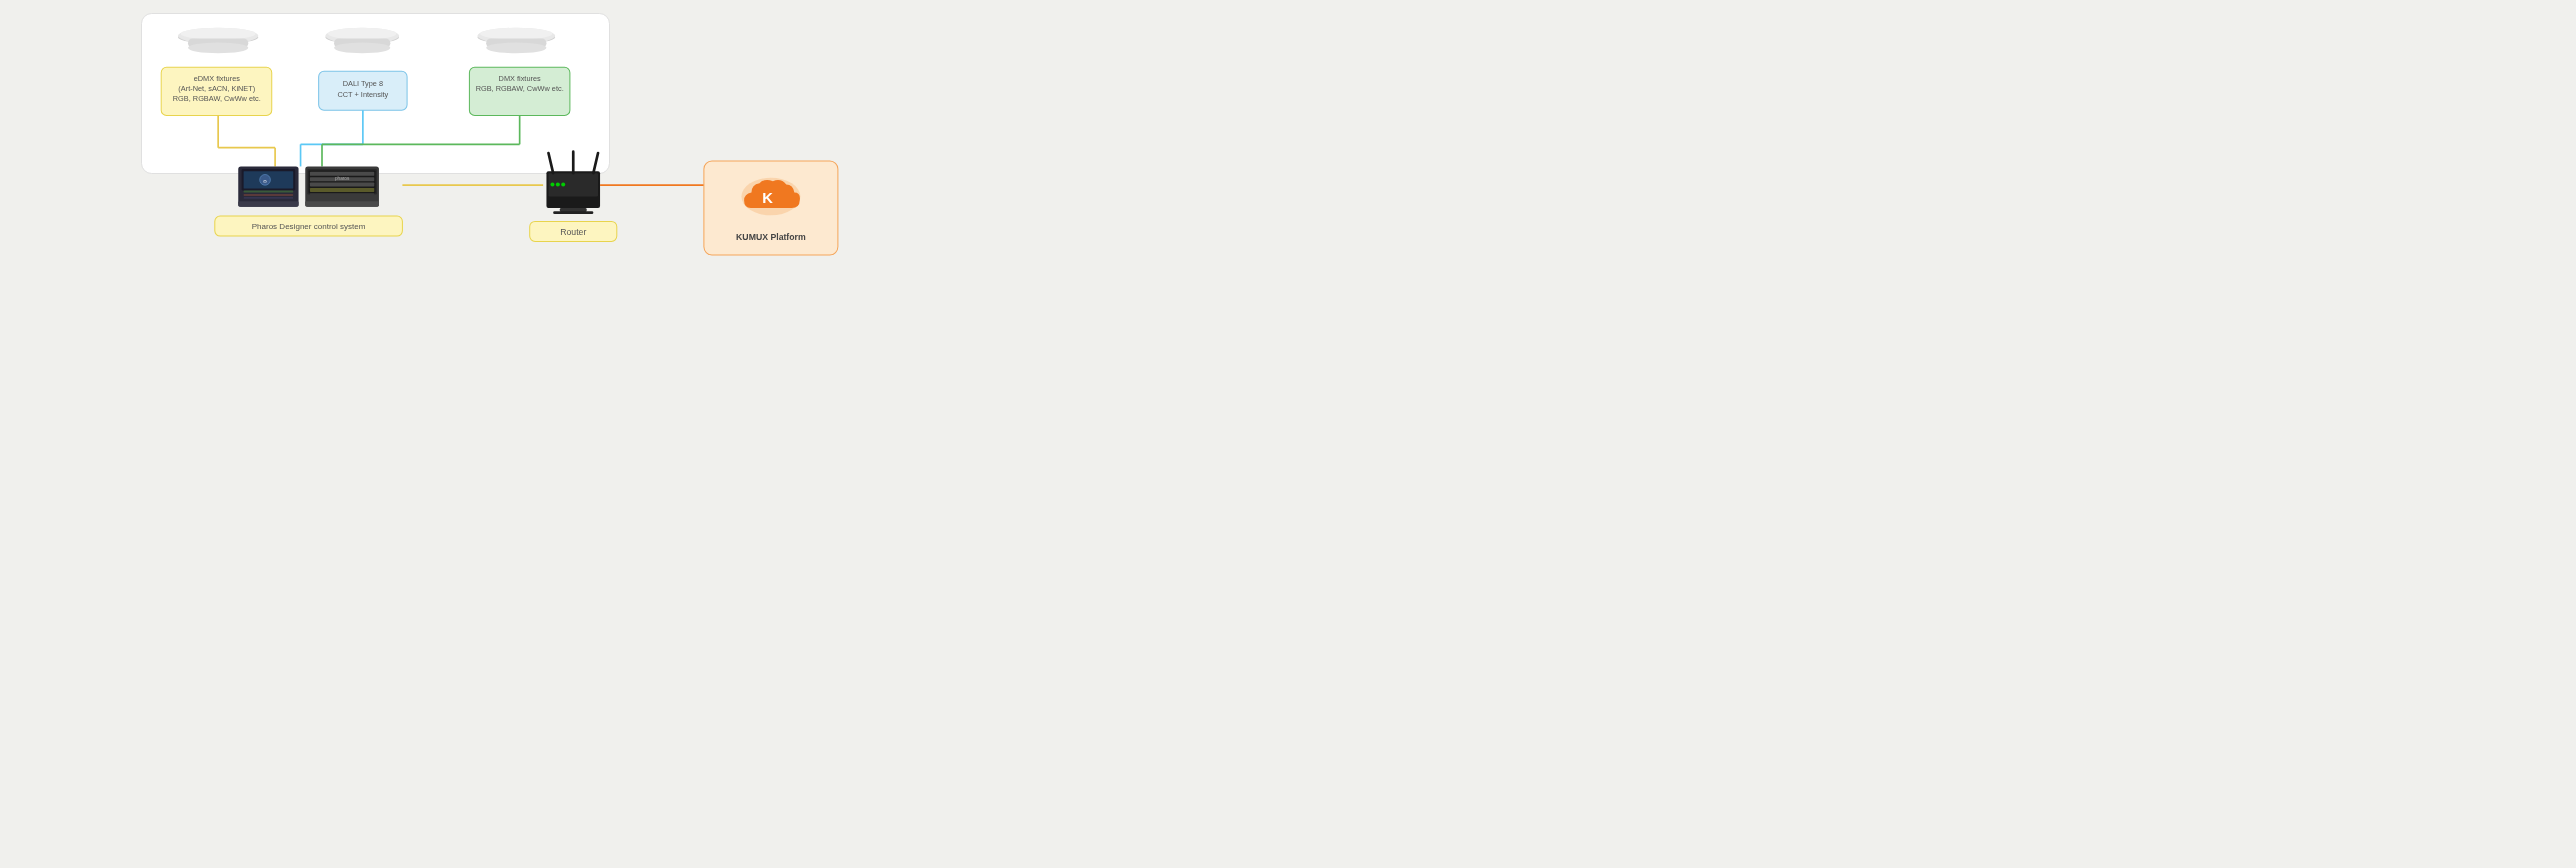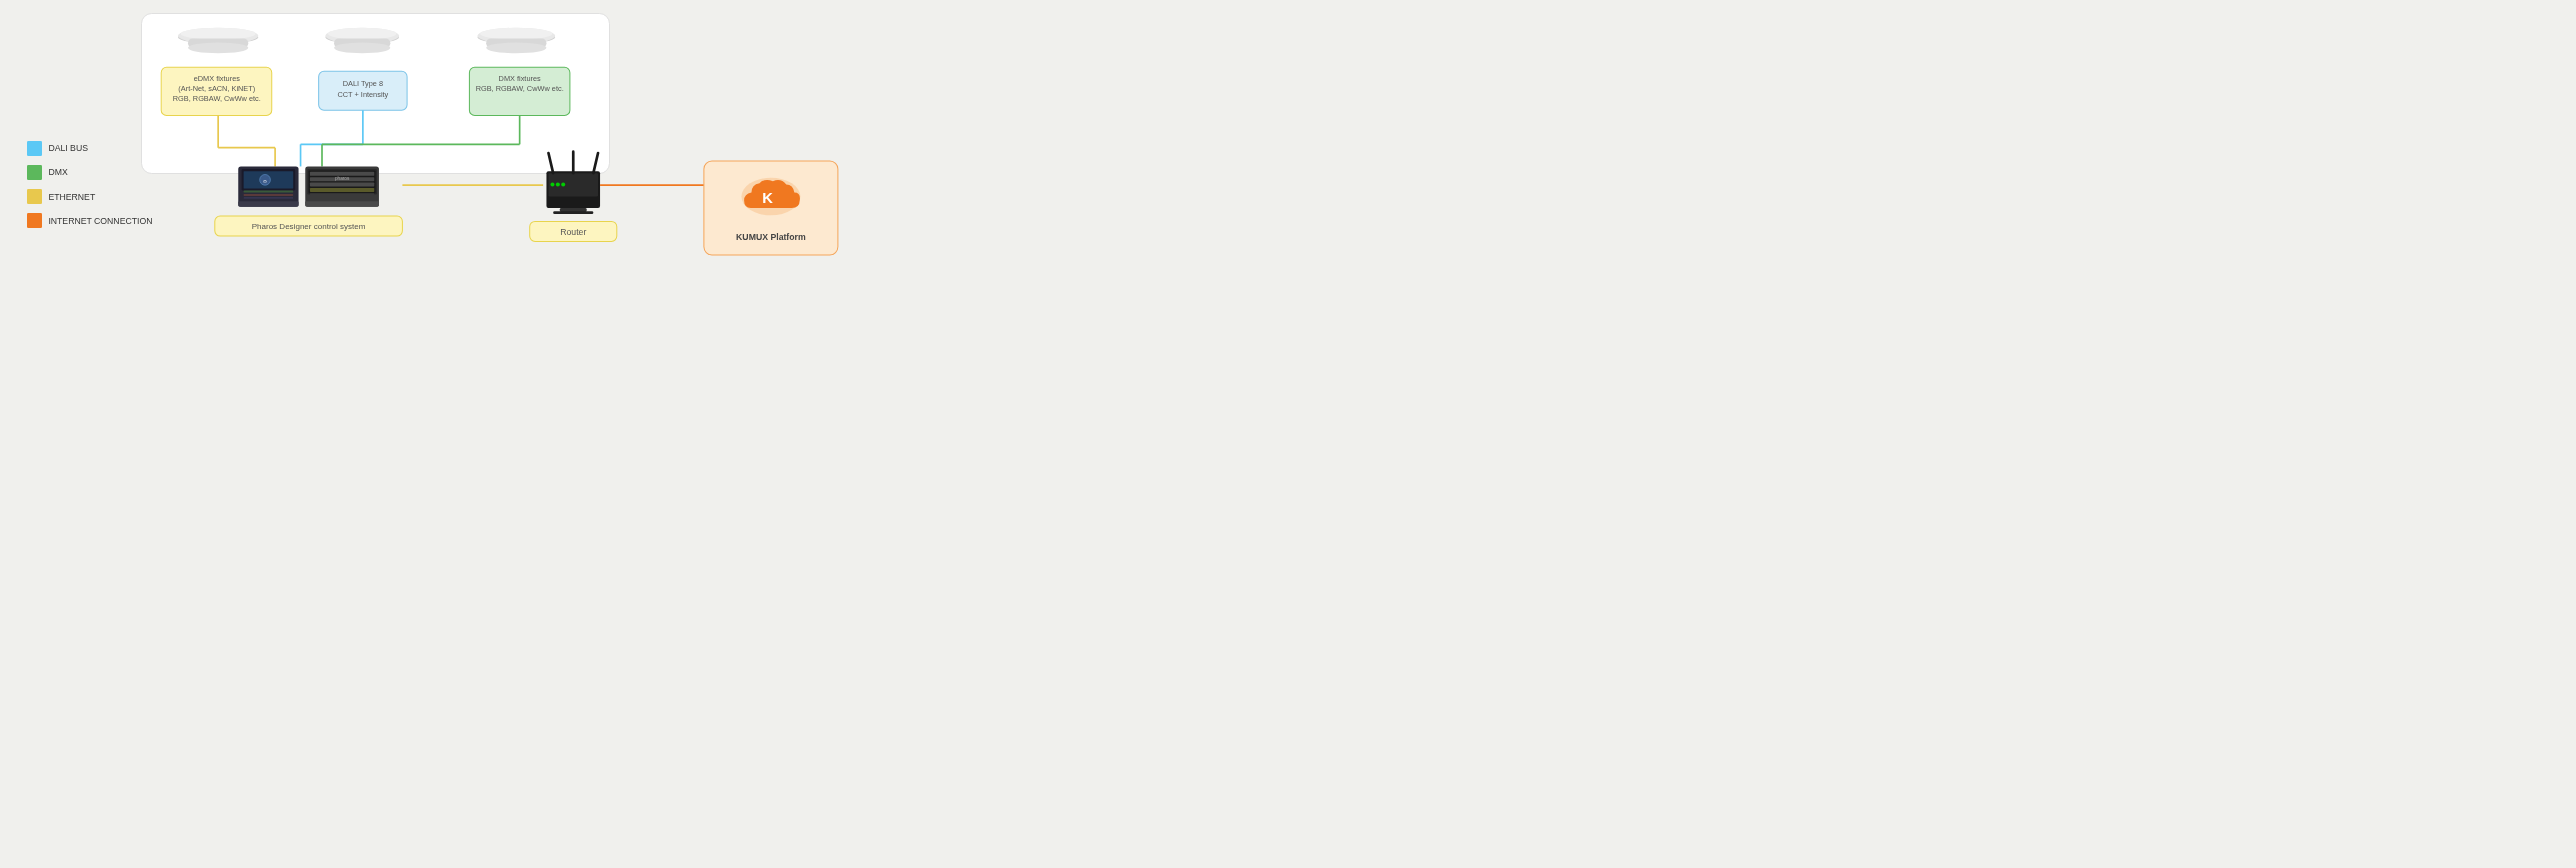--- a/index.html
+++ b/index.html
@@ -75,38 +75,20 @@
       height: 290px;
       pointer-events: none;
     }
 
   </style>
 </head>
 <body>
 
 <div class="main-container">
 
-  <div class="legend">
-    <div class="legend-item">
-      <div class="legend-color" style="background:#5bc8f5;"></div>
-      <span class="legend-label">DALI BUS</span>
-    </div>
-    <div class="legend-item">
-      <div class="legend-color" style="background:#5cb85c;"></div>
-      <span class="legend-label">DMX</span>
-    </div>
-    <div class="legend-item">
-      <div class="legend-color" style="background:#e8c84d;"></div>
-      <span class="legend-label">ETHERNET</span>
-    </div>
-    <div class="legend-item">
-      <div class="legend-color" style="background:#f07820;"></div>
-      <span class="legend-label">INTERNET CONNECTION</span>
-    </div>
-  </div>
 
   <div class="diagram">
 
     <div class="top-box"></div>
 
     <svg class="connections-svg" viewBox="0 0 1100 432" xmlns="http://www.w3.org/2000/svg">
 
       <ellipse cx="145" cy="55" rx="60" ry="10" fill="#d0d0d0"></ellipse>
       <ellipse cx="145" cy="53" rx="60" ry="12" fill="#e8e8e8"></ellipse>
       <ellipse cx="145" cy="50" rx="56" ry="9" fill="#f0f0f0"></ellipse>

